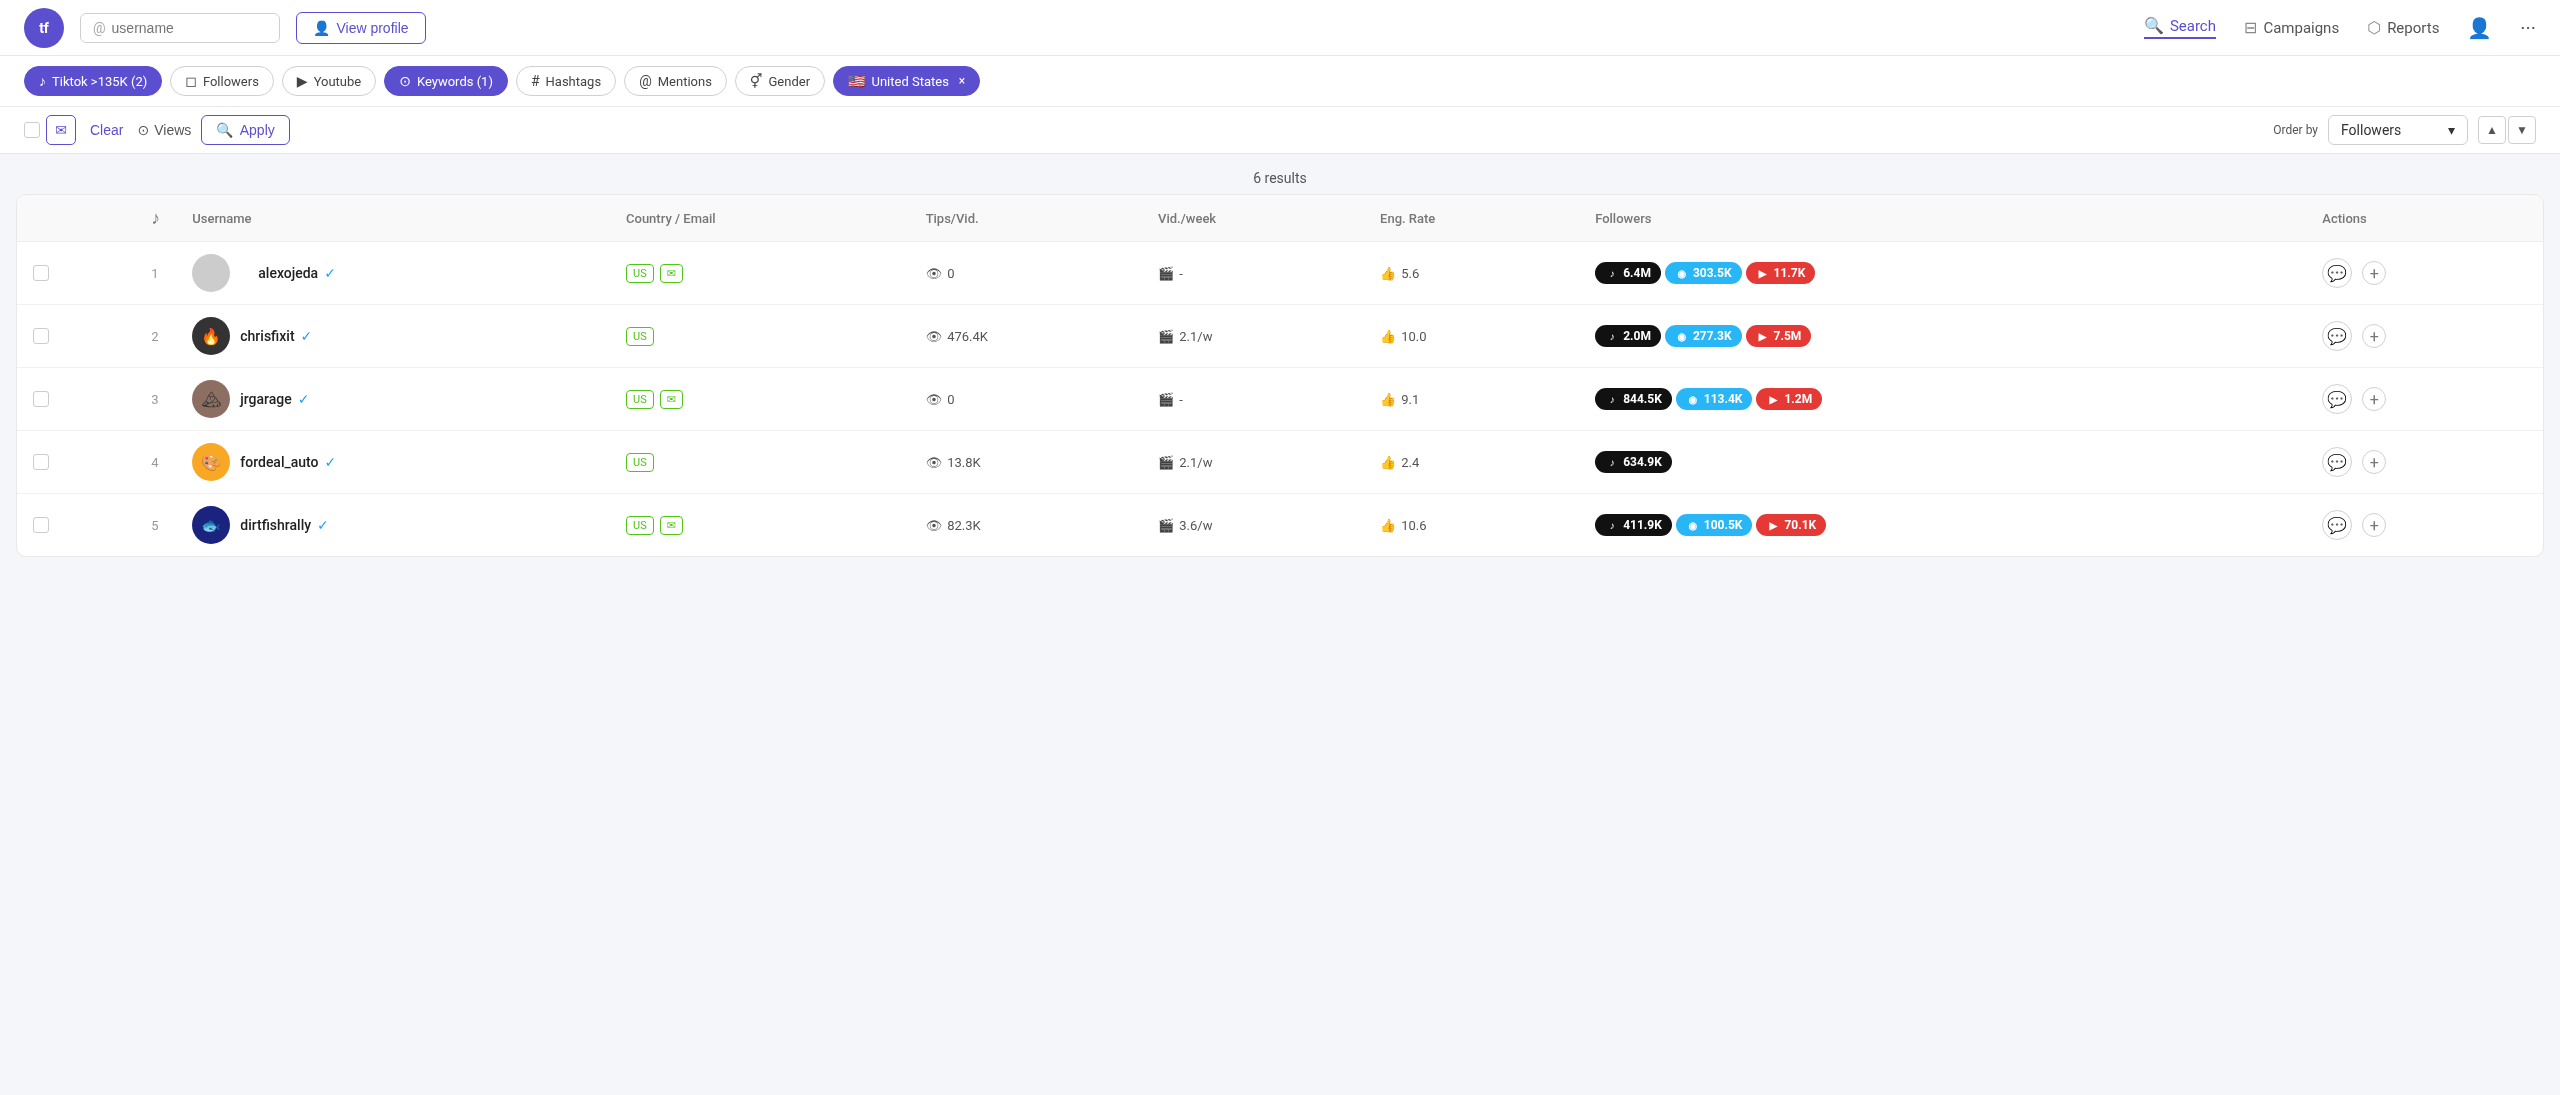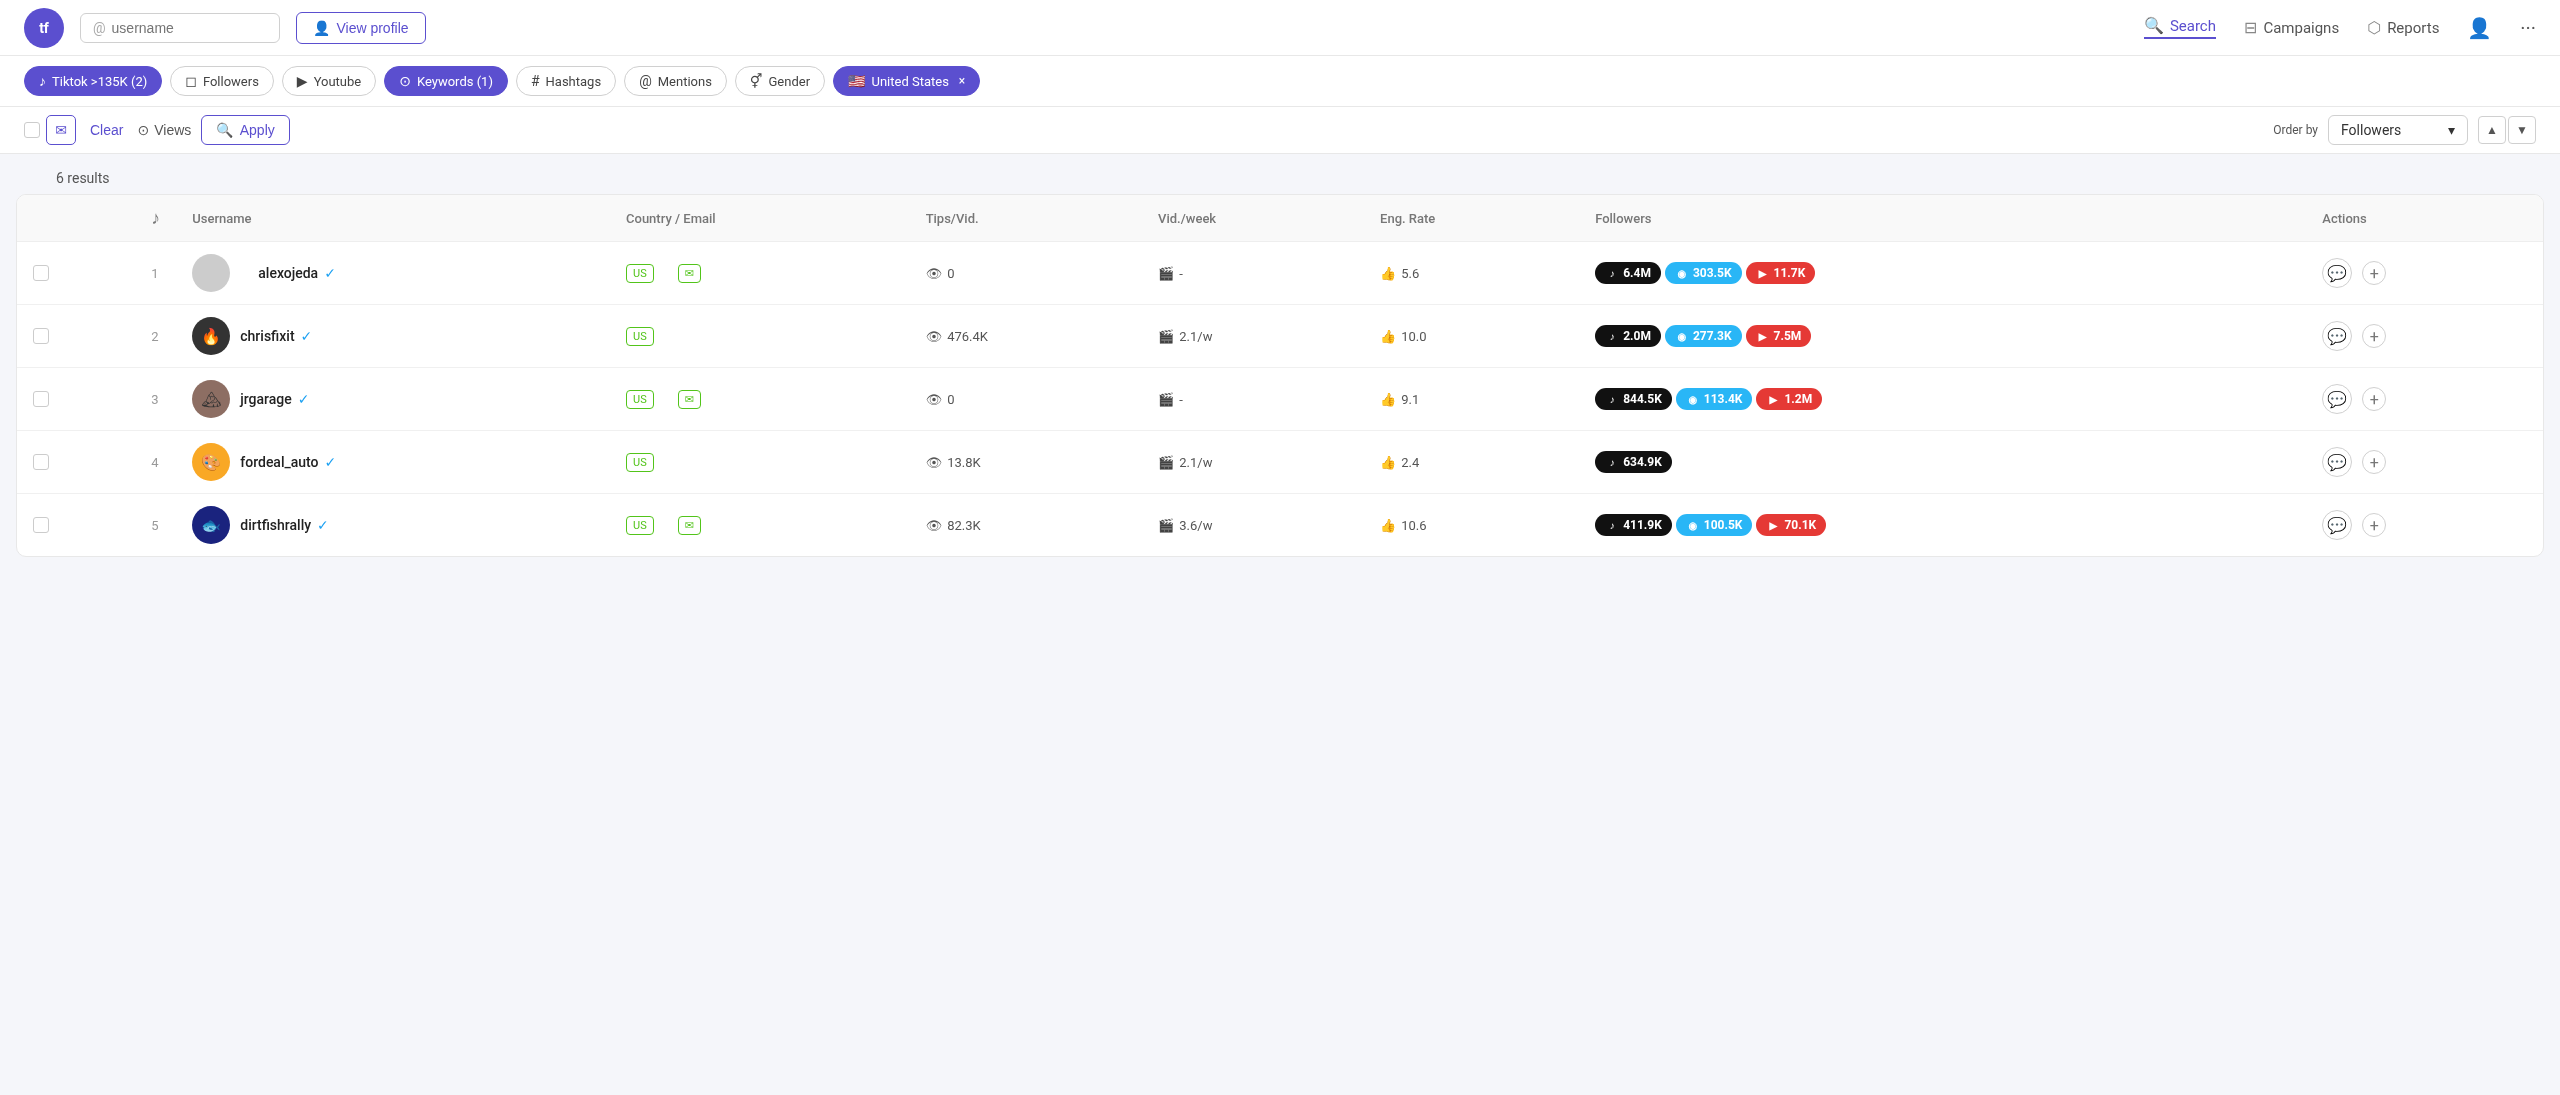--- a/index.html
+++ b/index.html
@@ -159,25 +159,24 @@
       border-radius: 4px;
       width: 28px; height: 28px;
       display: flex; align-items: center; justify-content: center;
       cursor: pointer;
       background: #fff;
       font-size: 12px; color: #555;
     }
 
     
     .results-header {
-      text-align: left;
+      text-align: center;
       padding: 16px 40px 8px;
       font-size: 14px;
       color: #555;
-      margin-left: 16px;
     }
 
     
     .table-wrap {
       background: #fff;
       border-radius: 10px;
       margin: 0 16px 16px;
       border: 1px solid #e8e8e8;
       overflow: hidden;
     }
@@ -211,21 +210,21 @@
       background: #ddd;
       overflow: hidden;
       display: flex; align-items: center; justify-content: center;
       font-size: 18px;
     }
     .username-cell {
       display: flex; align-items: center; gap: 6px;
       font-size: 14px; font-weight: 500; color: #222;
     }
     .verified { color: #1da1f2; font-size: 14px; }
-    .country-email { display: flex; align-items: center; gap: 24px; }
+    .country-email { display: flex; align-items: center; gap: 6px; }
     .country-badge {
       border: 1px solid #52c41a;
       border-radius: 4px;
       padding: 2px 6px;
       font-size: 11px;
       color: #52c41a;
       background: #fff;
     }
     .email-badge {
       border: 1px solid #52c41a;

